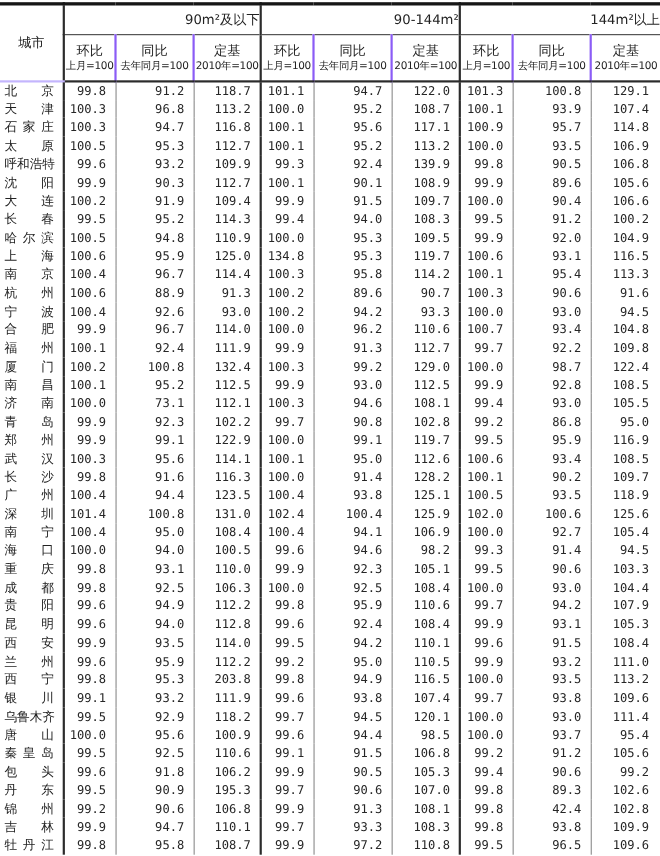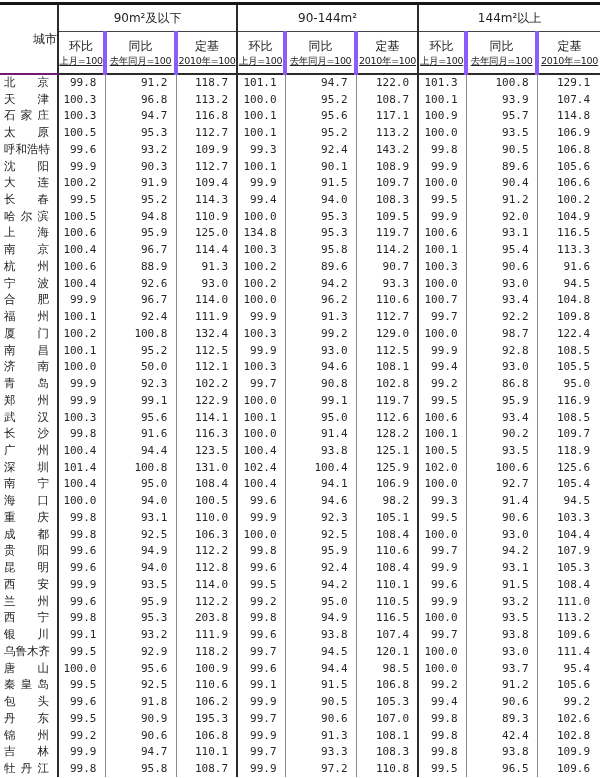--- a/index.html
+++ b/index.html
@@ -23,51 +23,50 @@
     border-top: 3px solid #161616;
   }
   
   thead th {
     font-weight: normal;
     padding: 0;
     background: #ffffff;
   }
   th.city-h {
     border-right: 2px solid #2b2b2b;
-    border-bottom: 2px solid #701a75;
+    border-bottom: 2px solid #c4b5fd;
     font-size: 12px;
-    text-align: right;
+    text-align: center;
     vertical-align: middle;
   }
   tr.group-row th.group {
     height: 26px;
     font-size: 12px;
-    text-align: center;
+    text-align: right;
     vertical-align: middle;
     border-bottom: 1px solid #444444;
   }
   tr.group-row th.group.gsep { border-right: 2px solid #2b2b2b; }
   tr.sub-row th {
     height: 41px;
     vertical-align: middle;
     text-align: center;
     border-bottom: 2px solid #2b2b2b;
   }
   tr.sub-row th .sub-name {
     font-size: 12px;
     line-height: 15px;
   }
   tr.sub-row th .sub-base {
     font-size: 9.5px;
     line-height: 13px;
     letter-spacing: -0.3px;
     white-space: nowrap;
-    text-decoration: underline;
-  }
-  tr.sub-row th.thin  { border-right: 4px solid #8b5cf6; }
+  }
+  tr.sub-row th.thin  { border-right: 2px solid #8b5cf6; }
   tr.sub-row th.thick { border-right: 2px solid #2b2b2b; }
   tr.sub-row th.none  { border-right: none; }
   
   tbody tr { height: 16.74px; padding-left: 44px; }
   tbody td {
     padding: 0;
     vertical-align: middle;
   }
   td.city {
     font-size: 11.5px;
@@ -202,21 +201,21 @@
     <td class="num">93.5</td>
     <td class="num">106.9</td>
   </tr>
       <tr>
     <td class="city">呼和浩特</td>
     <td class="num">99.6</td>
     <td class="num">93.2</td>
     <td class="num">109.9</td>
     <td class="num">99.3</td>
     <td class="num">92.4</td>
-    <td class="num">143.2</td>
+    <td class="num">139.9</td>
     <td class="num">99.8</td>
     <td class="num">90.5</td>
     <td class="num">106.8</td>
   </tr>
       <tr>
     <td class="city">沈阳</td>
     <td class="num">99.9</td>
     <td class="num">90.3</td>
     <td class="num">112.7</td>
     <td class="num">100.1</td>
@@ -354,21 +353,21 @@
     <td class="num">99.9</td>
     <td class="num">93.0</td>
     <td class="num">112.5</td>
     <td class="num">99.9</td>
     <td class="num">92.8</td>
     <td class="num">108.5</td>
   </tr>
       <tr>
     <td class="city">济南</td>
     <td class="num">100.0</td>
-    <td class="num">50.0</td>
+    <td class="num">73.1</td>
     <td class="num">112.1</td>
     <td class="num">100.3</td>
     <td class="num">94.6</td>
     <td class="num">108.1</td>
     <td class="num">99.4</td>
     <td class="num">93.0</td>
     <td class="num">105.5</td>
   </tr>
       <tr>
     <td class="city">青岛</td>

